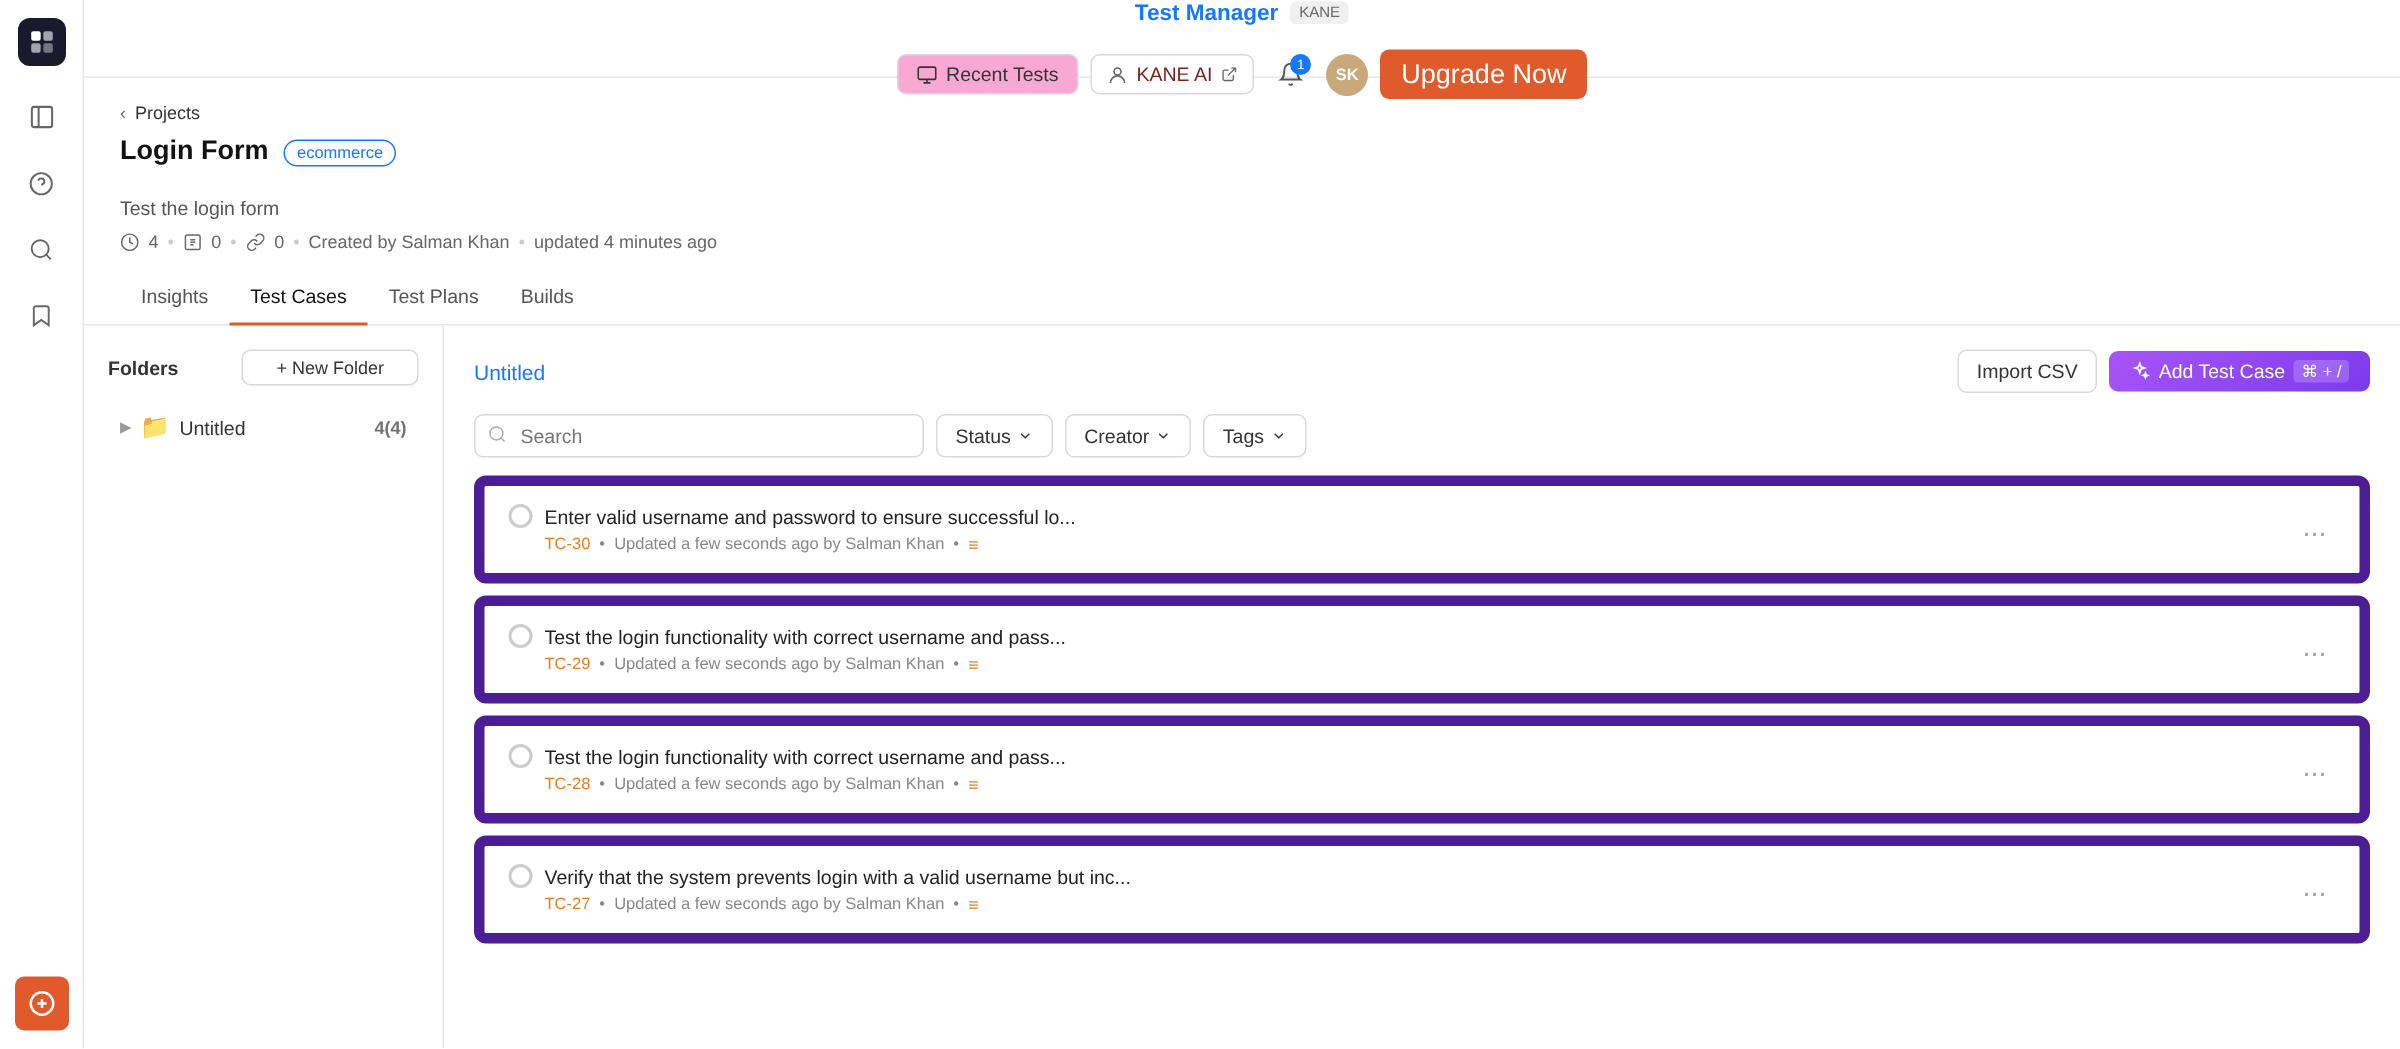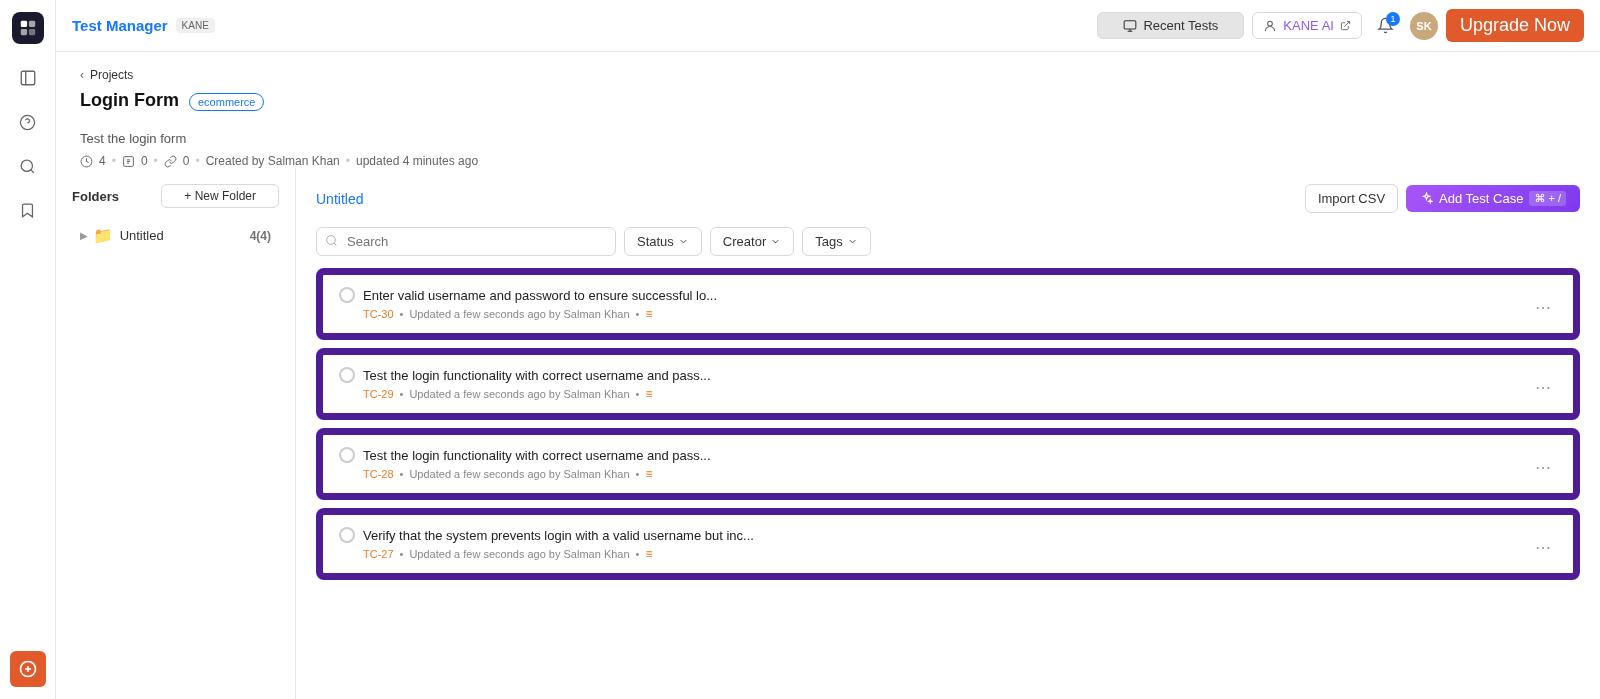--- a/index.html
+++ b/index.html
@@ -64,20 +64,21 @@
 
     
     .navbar {
       height: 52px;
       border-bottom: 1px solid #e8e8e8;
       display: flex;
       align-items: center;
       padding: 0 16px;
       gap: 8px;
       flex-shrink: 0;
+      flex-direction: column;
     }
     .navbar-brand {
       display: flex;
       align-items: center;
       gap: 8px;
     }
     .brand-title {
       font-size: 15px;
       font-weight: 600;
       color: #1677ff;
@@ -91,23 +92,23 @@
       font-weight: 500;
     }
     .navbar-spacer { flex: 1; }
     .navbar-actions {
       display: flex;
       align-items: center;
       gap: 8px;
     }
     .btn-outline {
       border: 1px solid #d9d9d9;
-      background: #e5e5e5;
+      background: #f9a8d4;
       color: #333;
-      padding: 5px 25px;
+      padding: 5px 12px;
       border-radius: 6px;
       cursor: pointer;
       font-size: 13px;
       display: flex;
       align-items: center;
       gap: 6px;
     }
     .btn-primary {
       background: #e05a2b;
       color: #fff;
@@ -121,21 +122,21 @@
     .kane-ai-btn {
       border: 1px solid #d9d9d9;
       background: #fff;
       padding: 5px 10px;
       border-radius: 6px;
       cursor: pointer;
       font-size: 13px;
       display: flex;
       align-items: center;
       gap: 6px;
-      color: #8b5cf6;
+      color: #7f1d1d;
     }
     .avatar {
       width: 28px;
       height: 28px;
       border-radius: 50%;
       background: #c9a87c;
       display: flex;
       align-items: center;
       justify-content: center;
       color: white;
@@ -565,20 +566,26 @@
           <path d="M14 11a5 5 0 0 0-7.54-.54l-3 3a5 5 0 0 0 7.07 7.07l1.71-1.71"></path>
         </svg>
         <span>0</span>
         <span class="meta-dot">•</span>
         <span>Created by Salman Khan</span>
         <span class="meta-dot">•</span>
         <span>updated 4 minutes ago</span>
       </div>
     </div>
 
+    <div class="tabs-bar">
+      <div class="tab">Insights</div>
+      <div class="tab active">Test Cases</div>
+      <div class="tab">Test Plans</div>
+      <div class="tab">Builds</div>
+    </div>
 
     <div class="tc-content">
 
       <div class="folders-panel">
         <div class="folders-header">
           <span class="folders-title">Folders</span>
           <button class="btn-new-folder">+ New Folder</button>
         </div>
         <div class="folder-item">
           <span class="folder-chevron">▶</span>

